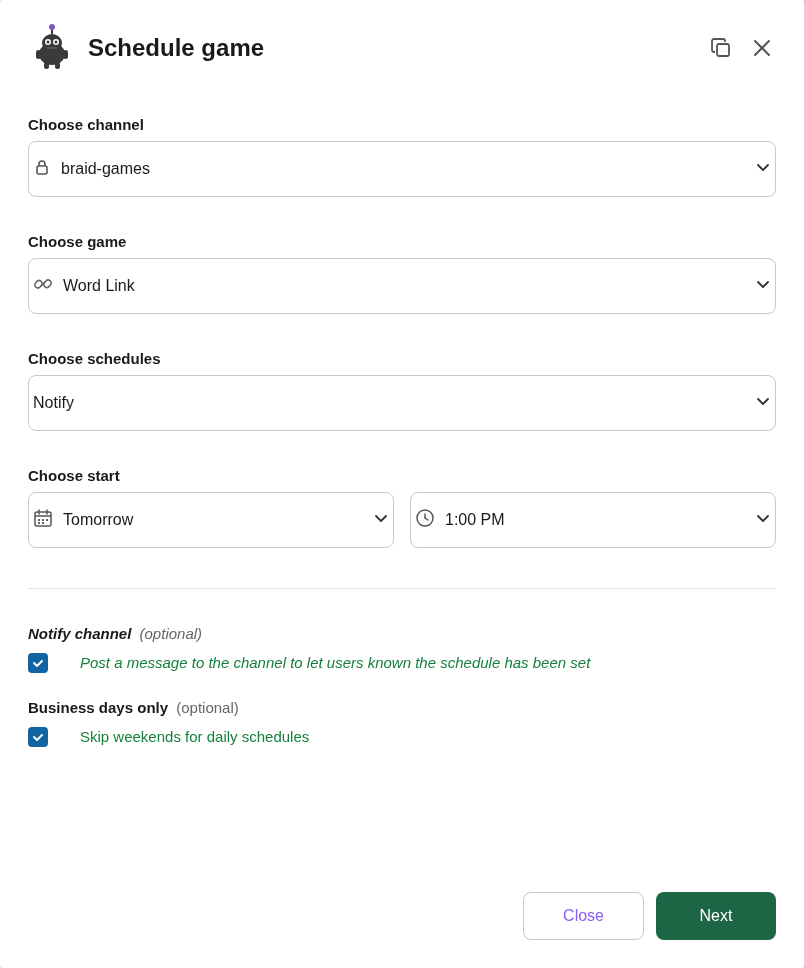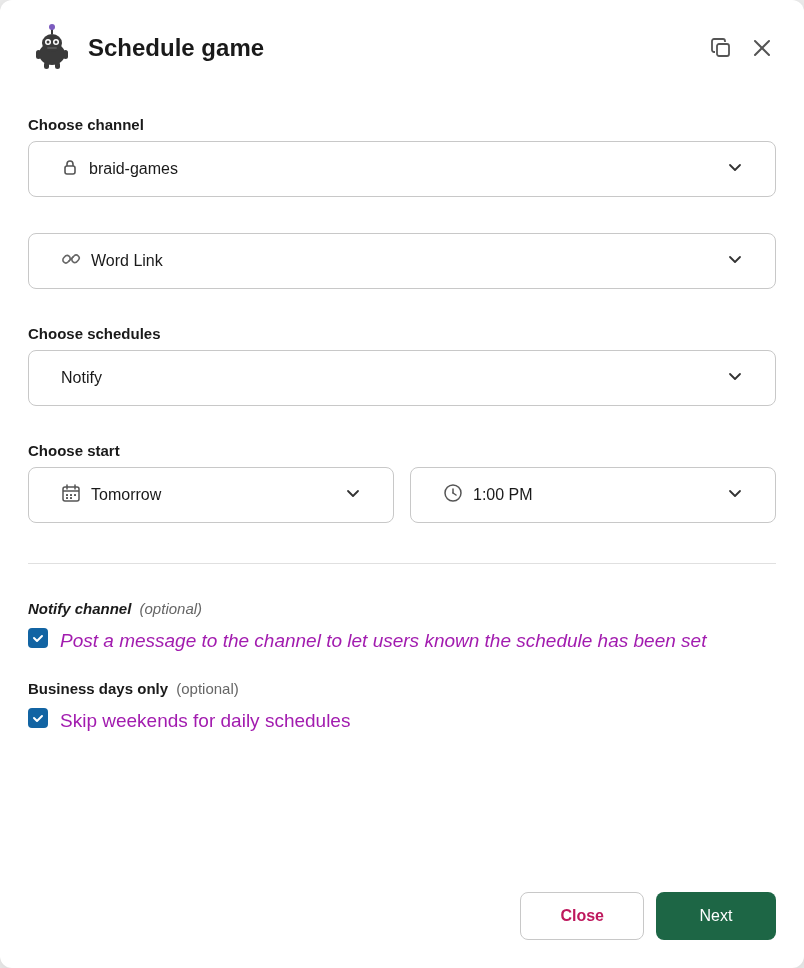--- a/index.html
+++ b/index.html
@@ -12,21 +12,21 @@
       font-family: -apple-system, BlinkMacSystemFont, 'Segoe UI', sans-serif;
       background: #f0f0f0;
       display: flex;
       justify-content: center;
       align-items: center;
       min-height: 100vh;
     }
 
     .modal {
       background: #ffffff;
-      border-radius: 12px;
+      border-radius: 4px;
       width: 804px;
       min-height: 968px;
       padding: 24px 28px 28px 28px;
       position: relative;
       box-shadow: 0 4px 24px rgba(0,0,0,0.15);
       display: flex;
       flex-direction: column;
     }
 
     .modal-header {
@@ -89,21 +89,21 @@
 
     .select-wrapper {
       position: relative;
       width: 100%;
     }
 
     .select-fake {
       width: 100%;
       border: 1.5px solid #c8c8c8;
       border-radius: 8px;
-      padding: 0 32px;
+      padding: 0 4px;
       font-size: 16px;
       color: #1a1a1a;
       background: #fff;
       cursor: pointer;
       display: flex;
       align-items: center;
       gap: 16px;
       height: 56px;
       justify-content: space-between;
     }
@@ -169,23 +169,24 @@
       justify-content: center;
       cursor: pointer;
       margin-top: 1px;
     }
 
     .checkbox-custom svg {
       display: block;
     }
 
     .checkbox-text {
-      font-size: 19px;
-      color: #a21caf;
+      font-size: 15px;
+      color: #15803d;
       line-height: 1.5;
+      margin-left: 20px;
     }
 
     .business-section {
       margin-bottom: 24px;
     }
 
     .business-label {
       font-size: 15px;
       font-weight: 700;
       color: #1a1a1a;
@@ -204,22 +205,22 @@
       margin-top: auto;
       padding-top: 24px;
     }
 
     .btn-close {
       background: #fff;
       border: 1.5px solid #c8c8c8;
       border-radius: 8px;
       padding: 14px 39px;
       font-size: 16px;
-      font-weight: 700;
-      color: #be185d;
+      font-weight: 400;
+      color: #8b5cf6;
       cursor: pointer;
       min-width: 120px;
     }
 
     .btn-next {
       background: #1d6645;
       border: none;
       border-radius: 8px;
       padding: 14px 28px;
       font-size: 16px;
@@ -299,20 +300,21 @@
       </div>
       <span class="chevron-icon">
         <svg width="16" height="16" viewBox="0 0 16 16" fill="none">
           <path d="M3 6l5 5 5-5" stroke="#333" stroke-width="1.8" stroke-linecap="round" stroke-linejoin="round"></path>
         </svg>
       </span>
     </div>
   </div>
 
   <div class="section">
+    <div class="section-label">Choose game</div>
     <div class="select-fake">
       <div class="select-fake-left">
         <span class="select-icon">
           <svg width="20" height="20" viewBox="0 0 20 20" fill="none">
             <path d="M8 12l4-4" stroke="#666" stroke-width="1.6" stroke-linecap="round"></path>
             <path d="M11.5 8.5l1.5-1.5a3 3 0 014.243 4.243l-2 2A3 3 0 0111 9.757" stroke="#666" stroke-width="1.6" stroke-linecap="round"></path>
             <path d="M8.5 11.5l-1.5 1.5A3 3 0 012.757 8.757l2-2A3 3 0 019 10.243" stroke="#666" stroke-width="1.6" stroke-linecap="round"></path>
           </svg>
         </span>
         <span>Word Link</span>

